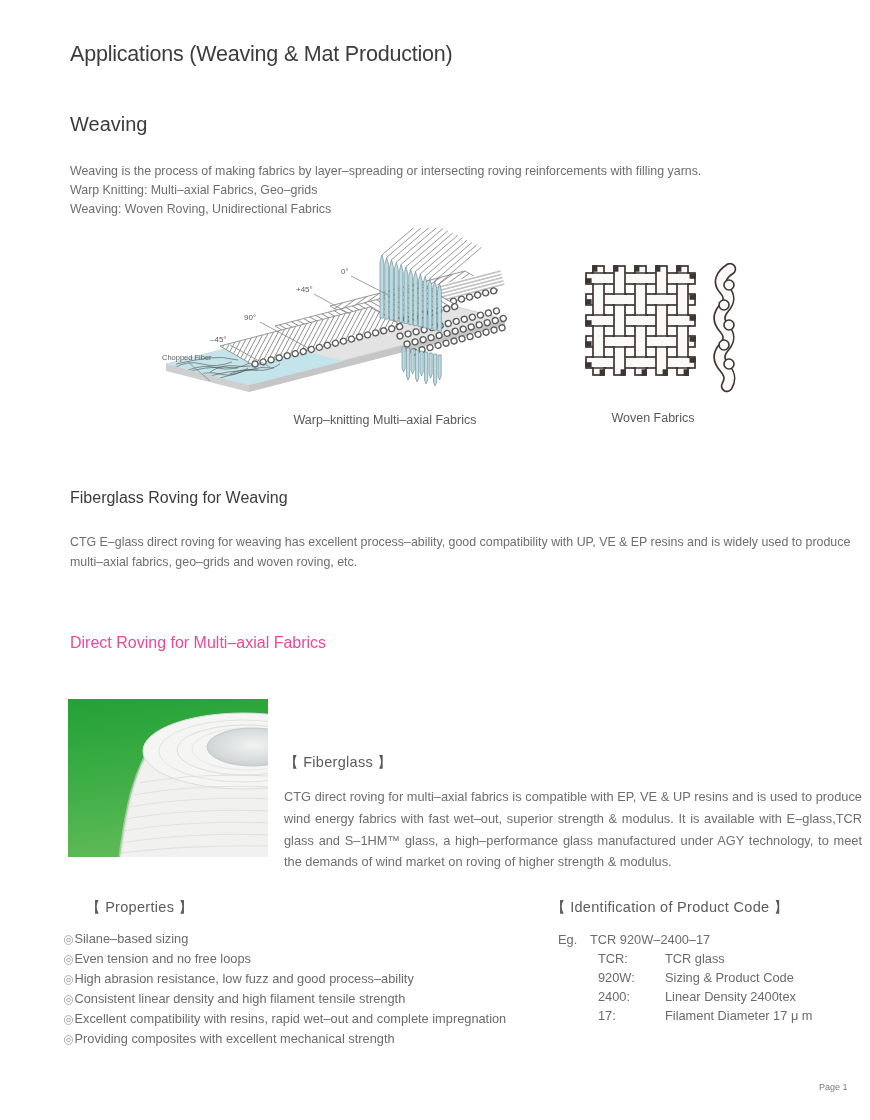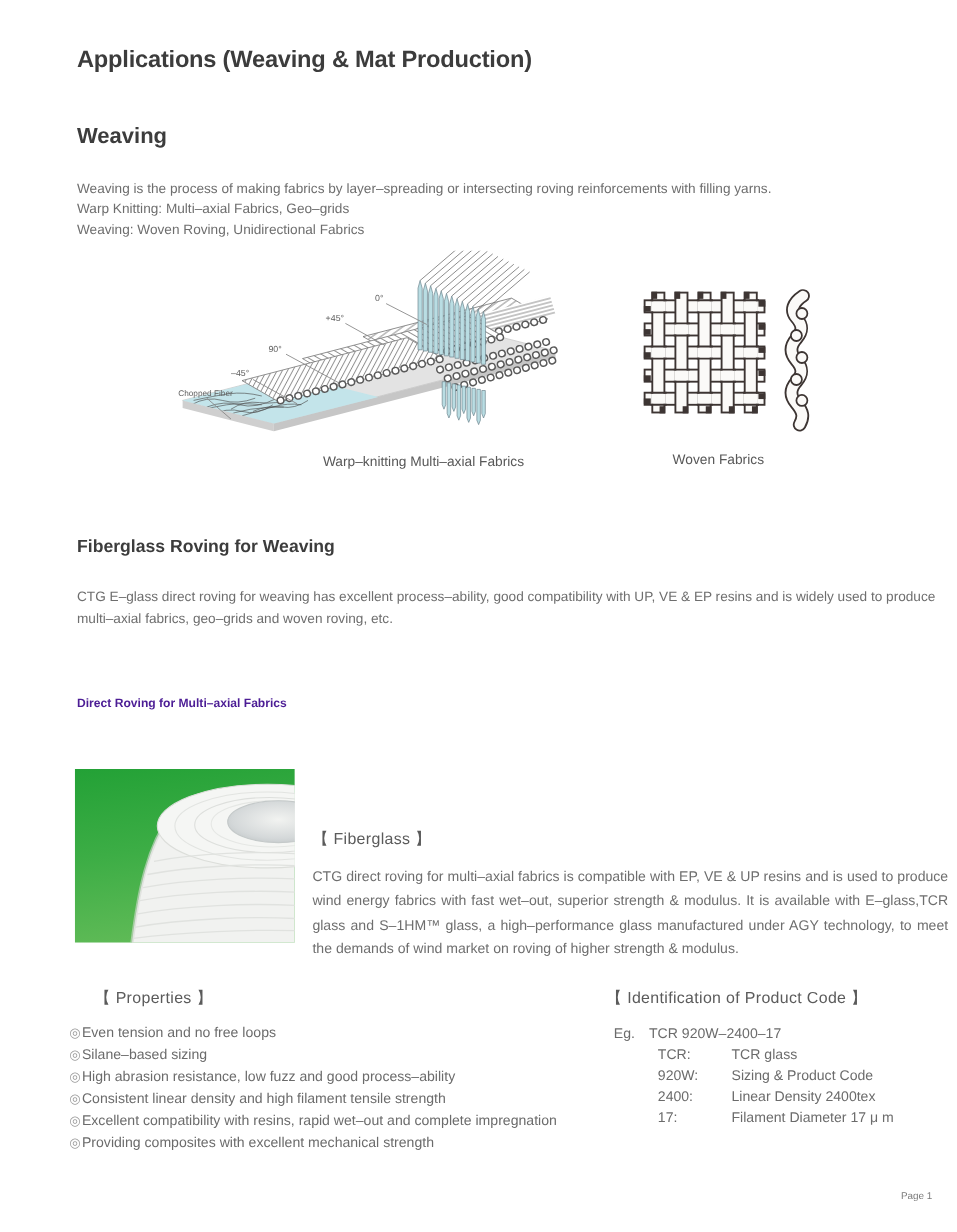--- a/index.html
+++ b/index.html
@@ -1,23 +1,23 @@
 <!DOCTYPE html>
 <html><head>
 <meta charset="utf-8">
 <style>
   html,body{margin:0;padding:0;background:#ffffff;}
   .page{position:relative;width:870px;height:1120px;background:#fff;overflow:hidden;
         font-family:"Liberation Sans","DejaVu Sans",sans-serif;color:#6f6f6f;}
   .abs{position:absolute;}
-  h1,h2,h3{margin:0;font-weight:bold;color:#3c3c3c;}
+  h1,h2,h3{margin:0;font-weight:normal;color:#3c3c3c;}
   .h1{left:70px;top:42px;font-size:21.5px;letter-spacing:-0.2px;}
   .h2w{left:70px;top:113px;font-size:20px;}
   .h2f{left:70px;top:489px;font-size:16px;}
-  .h3t{left:70px;top:634px;font-size:11px;color:#4c1d95;}
+  .h3t{left:70px;top:634px;font-size:16px;color:#ec4899;}
   .intro{left:70px;top:162px;width:790px;font-size:12.4px;line-height:19px;color:#6e6e6e;}
   .fiber-body{left:70px;top:533px;width:797px;font-size:12.4px;line-height:19.5px;color:#6e6e6e;margin:0;}
   .caption{font-size:12.5px;color:#585858;text-align:center;}
   .cap-left{left:240px;top:413px;width:290px;}
   .cap-right{left:583px;top:411px;width:140px;}
   .photo{left:68px;top:699px;width:200px;height:158px;}
   .bracket-title{font-size:14.5px;color:#5b5b5b;letter-spacing:.3px;}
   .desc-title{left:284px;top:753px;}
   .desc-body{left:284px;top:786px;width:578px;font-size:12.8px;line-height:21.8px;
              text-align:justify;color:#6e6e6e;margin:0;}
@@ -308,22 +308,22 @@
         </g>
       </g>
     </svg>
   </div>
 
   <div class="abs bracket-title desc-title">【 Fiberglass 】</div>
   <p class="abs desc-body">CTG direct roving for multi–axial fabrics is compatible with EP, VE &amp; UP resins and is used to produce wind energy fabrics with fast wet–out, superior strength &amp; modulus. It is available with E–glass,TCR glass and S–1HM™ glass, a high–performance glass manufactured under AGY technology, to meet the demands of wind market on roving of higher strength &amp; modulus.</p>
 
   <div class="abs bracket-title props-title">【 Properties 】</div>
   <div class="abs props-list">
+    <div class="prop-item"><span class="bullet">◎</span><span>Silane–based sizing</span></div>
     <div class="prop-item"><span class="bullet">◎</span><span>Even tension and no free loops</span></div>
-    <div class="prop-item"><span class="bullet">◎</span><span>Silane–based sizing</span></div>
     <div class="prop-item"><span class="bullet">◎</span><span>High abrasion resistance, low fuzz and good process–ability</span></div>
     <div class="prop-item"><span class="bullet">◎</span><span>Consistent linear density and high filament tensile strength</span></div>
     <div class="prop-item"><span class="bullet">◎</span><span>Excellent compatibility with resins, rapid wet–out and complete impregnation</span></div>
     <div class="prop-item"><span class="bullet">◎</span><span>Providing composites with excellent mechanical strength</span></div>
   </div>
 
   <div class="abs bracket-title id-title">【 Identification of Product Code 】</div>
   <div class="abs id-block">
     <div class="id-eg">
       <span class="eg">Eg.</span>

